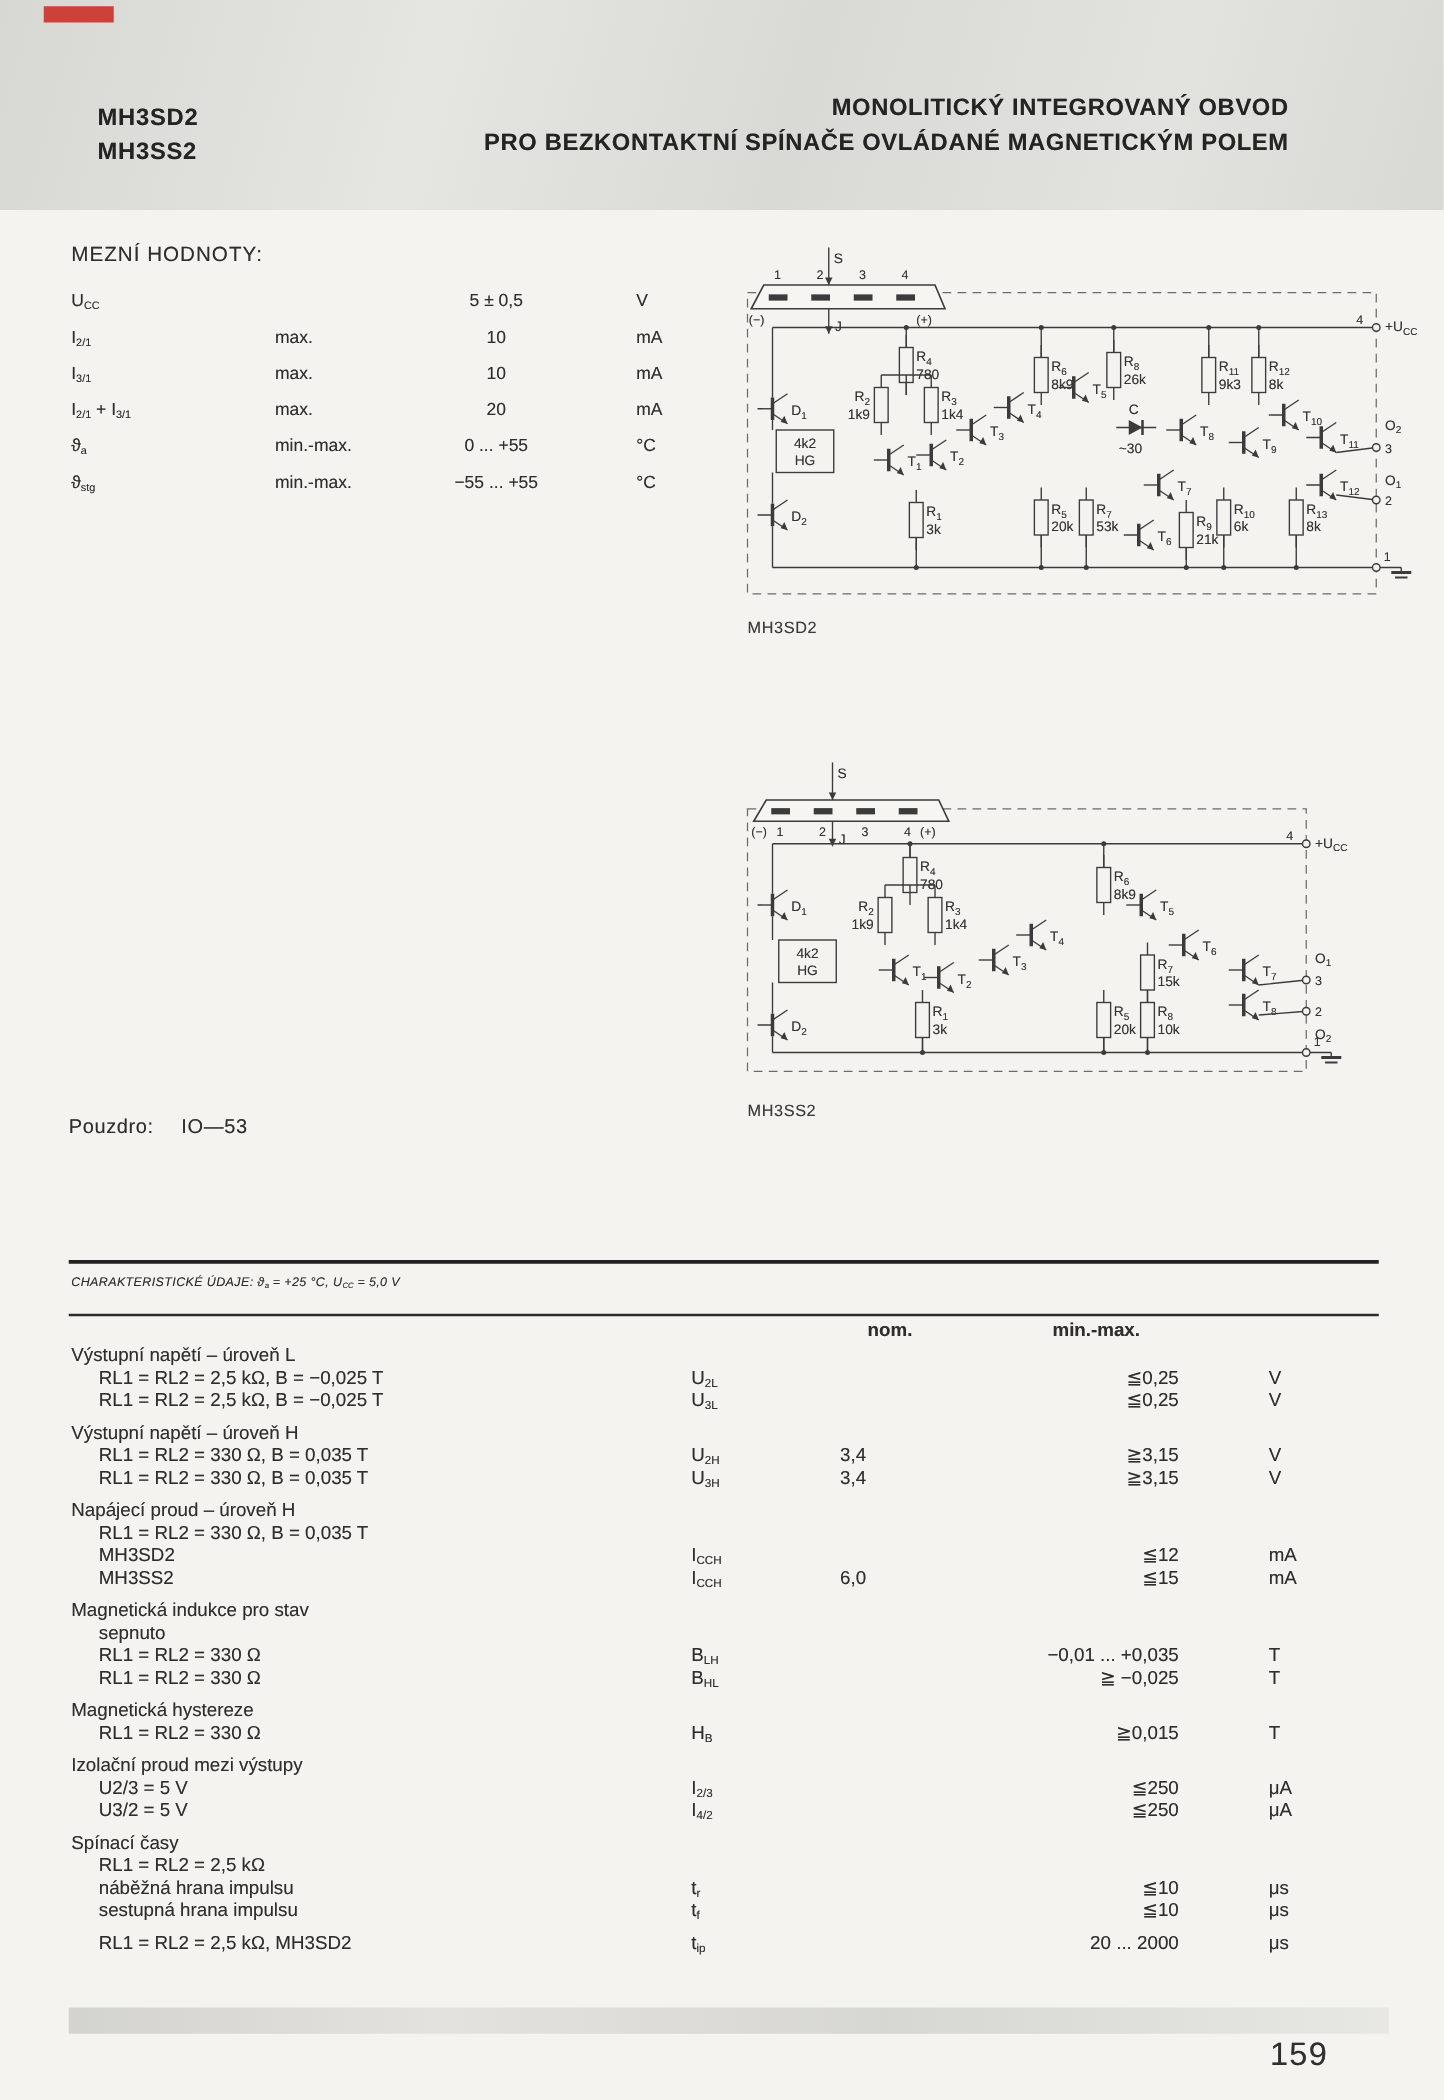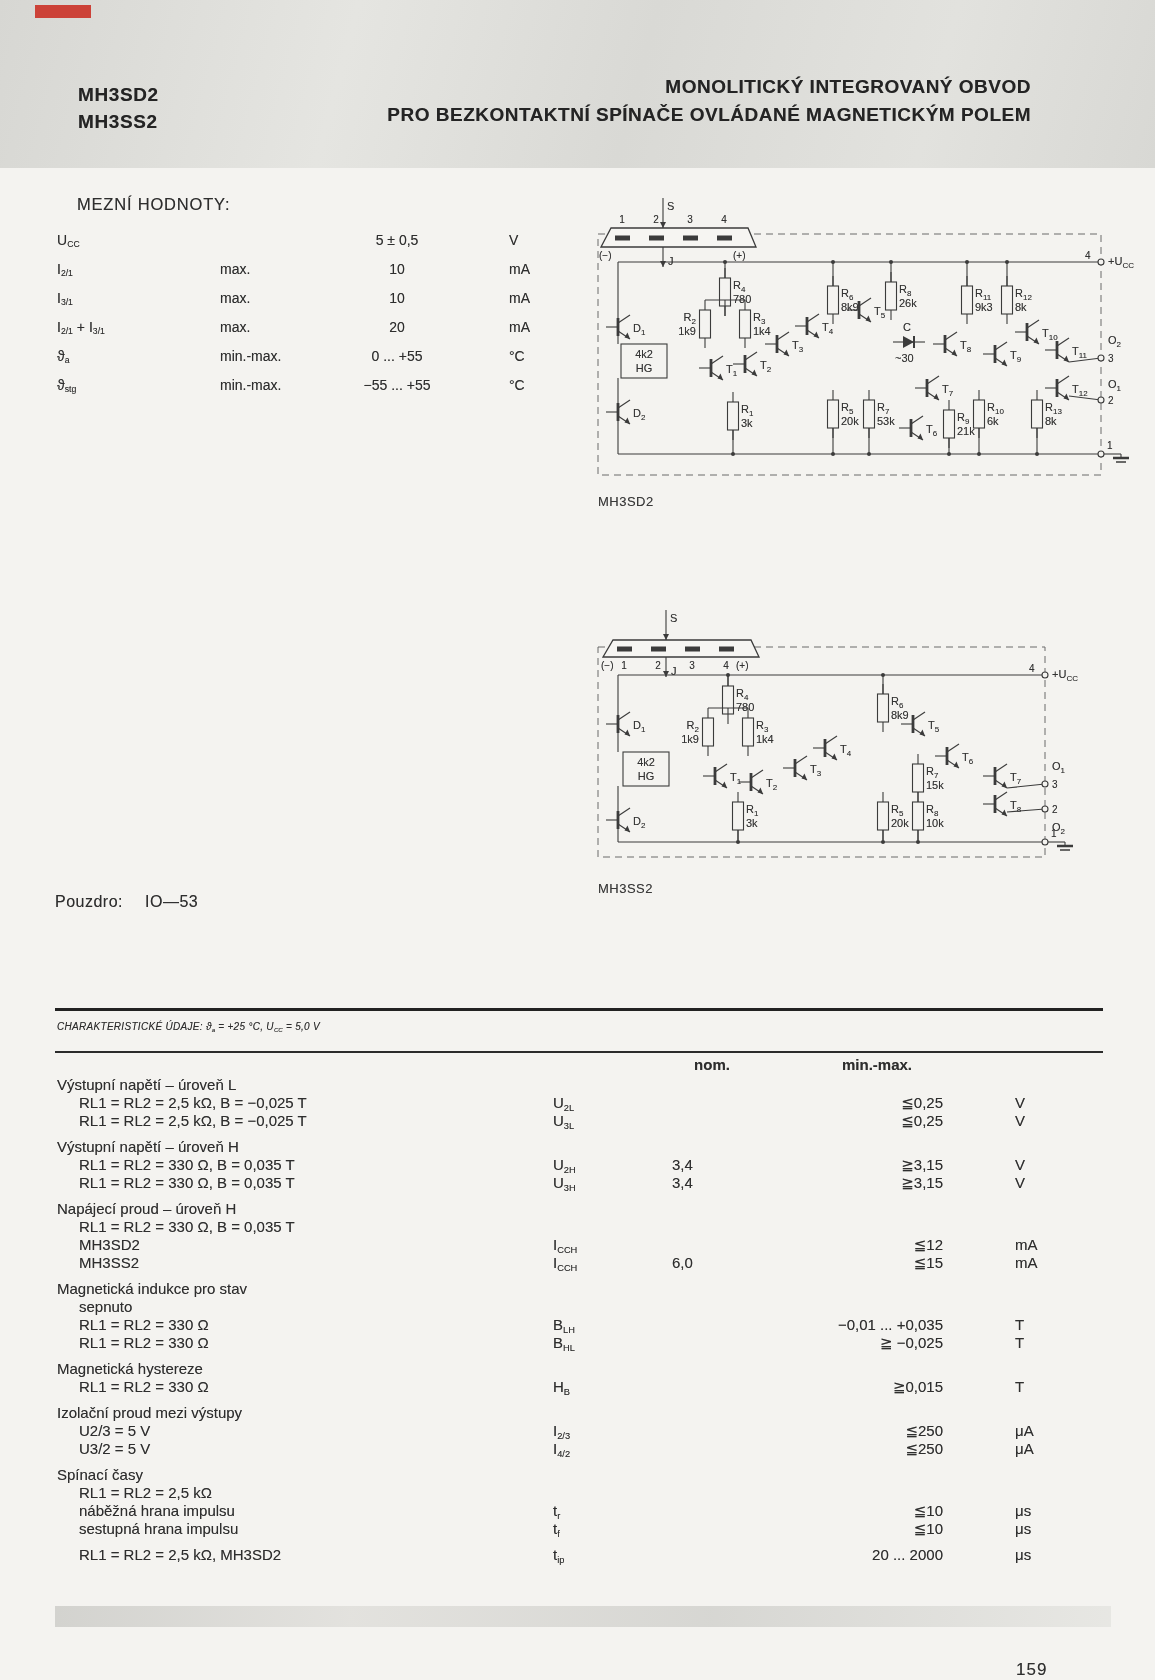--- a/index.html
+++ b/index.html
@@ -17,21 +17,21 @@
     background:linear-gradient(105deg,#d7d7d3 0%,#e5e5e1 30%,#d9d9d5 55%,#e2e2de 80%,#d8d8d4 100%);}
   #red-mark{left:35px;top:5px;width:56px;height:13px;background:#cc4238;}
   #band-bottom{left:55px;top:1606px;width:1056px;height:21px;opacity:.75;
     background:linear-gradient(90deg,#c8c8c4,#dddcd8 28%,#cdcdc9 62%,#e3e3df 100%);}
   
   #part1,#part2{left:78px;font-size:19px;font-weight:bold;letter-spacing:.6px;color:#242424;}
   #part1{top:84px;} #part2{top:111px;}
   #title1,#title2{right:124px;text-align:right;font-size:19px;font-weight:bold;letter-spacing:.5px;color:#242424;}
   #title1{top:76px;} #title2{top:104px;}
   
-  #limits-head{left:57px;top:195px;font-size:16.5px;letter-spacing:.8px;margin-left:20px;}
+  #limits-head{left:57px;top:195px;font-size:16.5px;letter-spacing:.8px;}
   #limits-rows{left:57px;top:226px;width:560px;font-size:14px;}
   .lrow{position:relative;height:29px;line-height:29px;}
   .lsym{position:absolute;left:0;}
   .lcond{position:absolute;left:163px;}
   .lval{position:absolute;left:270px;width:140px;text-align:center;}
   .lunit{position:absolute;left:452px;}
   
   svg text{font-family:"Liberation Sans","DejaVu Sans",sans-serif;}
   .w{stroke:#3b3b3b;stroke-width:1.1;fill:none;}
   .dash{fill:none;stroke:#6b6b6b;stroke-width:1;stroke-dasharray:7 5;}
@@ -49,21 +49,21 @@
   #col-minmax{left:802px;top:1056px;width:150px;text-align:center;font-size:15px;font-weight:bold;}
   #char-groups{left:57px;top:1076px;width:1046px;font-size:15px;}
   .cgroup{margin-bottom:8px;}
   .ctitle{height:18px;line-height:18px;}
   .crow{position:relative;height:18px;line-height:18px;}
   .ccond{display:inline-block;padding-left:22px;}
   .csym{position:absolute;left:496px;top:0;}
   .cnom{position:absolute;left:615px;width:80px;top:0;}
   .crange{position:absolute;left:746px;width:140px;text-align:right;top:0;}
   .cunit{position:absolute;left:958px;top:0;}
-  #page-num{left:1016px;top:1628px;font-size:17px;color:#2f2f2f;letter-spacing:1px;margin-top:32px;}
+  #page-num{left:1016px;top:1628px;font-size:26px;color:#2f2f2f;letter-spacing:1px;}
 </style>
 </head>
 <body>
 
 <div class="abs" id="band-top"></div>
 <div class="abs" id="red-mark"></div>
 
 <div class="abs" id="part1">MH3SD2</div>
 <div class="abs" id="part2">MH3SS2</div>
 <div class="abs" id="title1">MONOLITICKÝ INTEGROVANÝ OBVOD</div>

